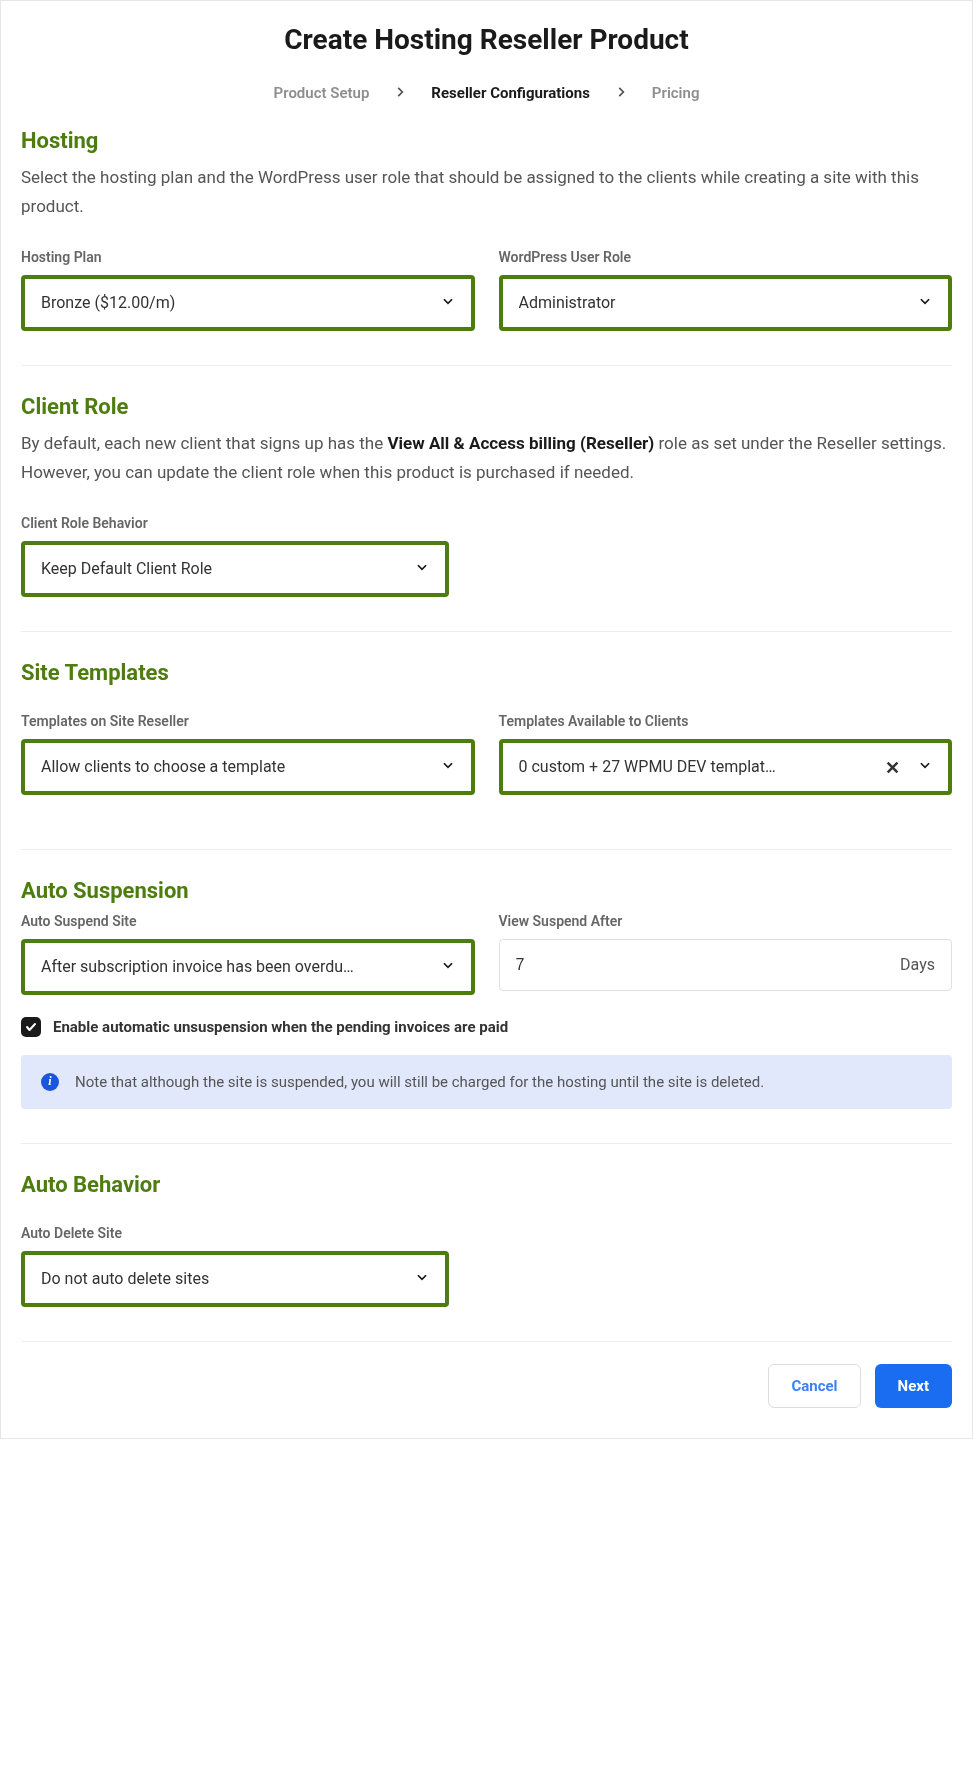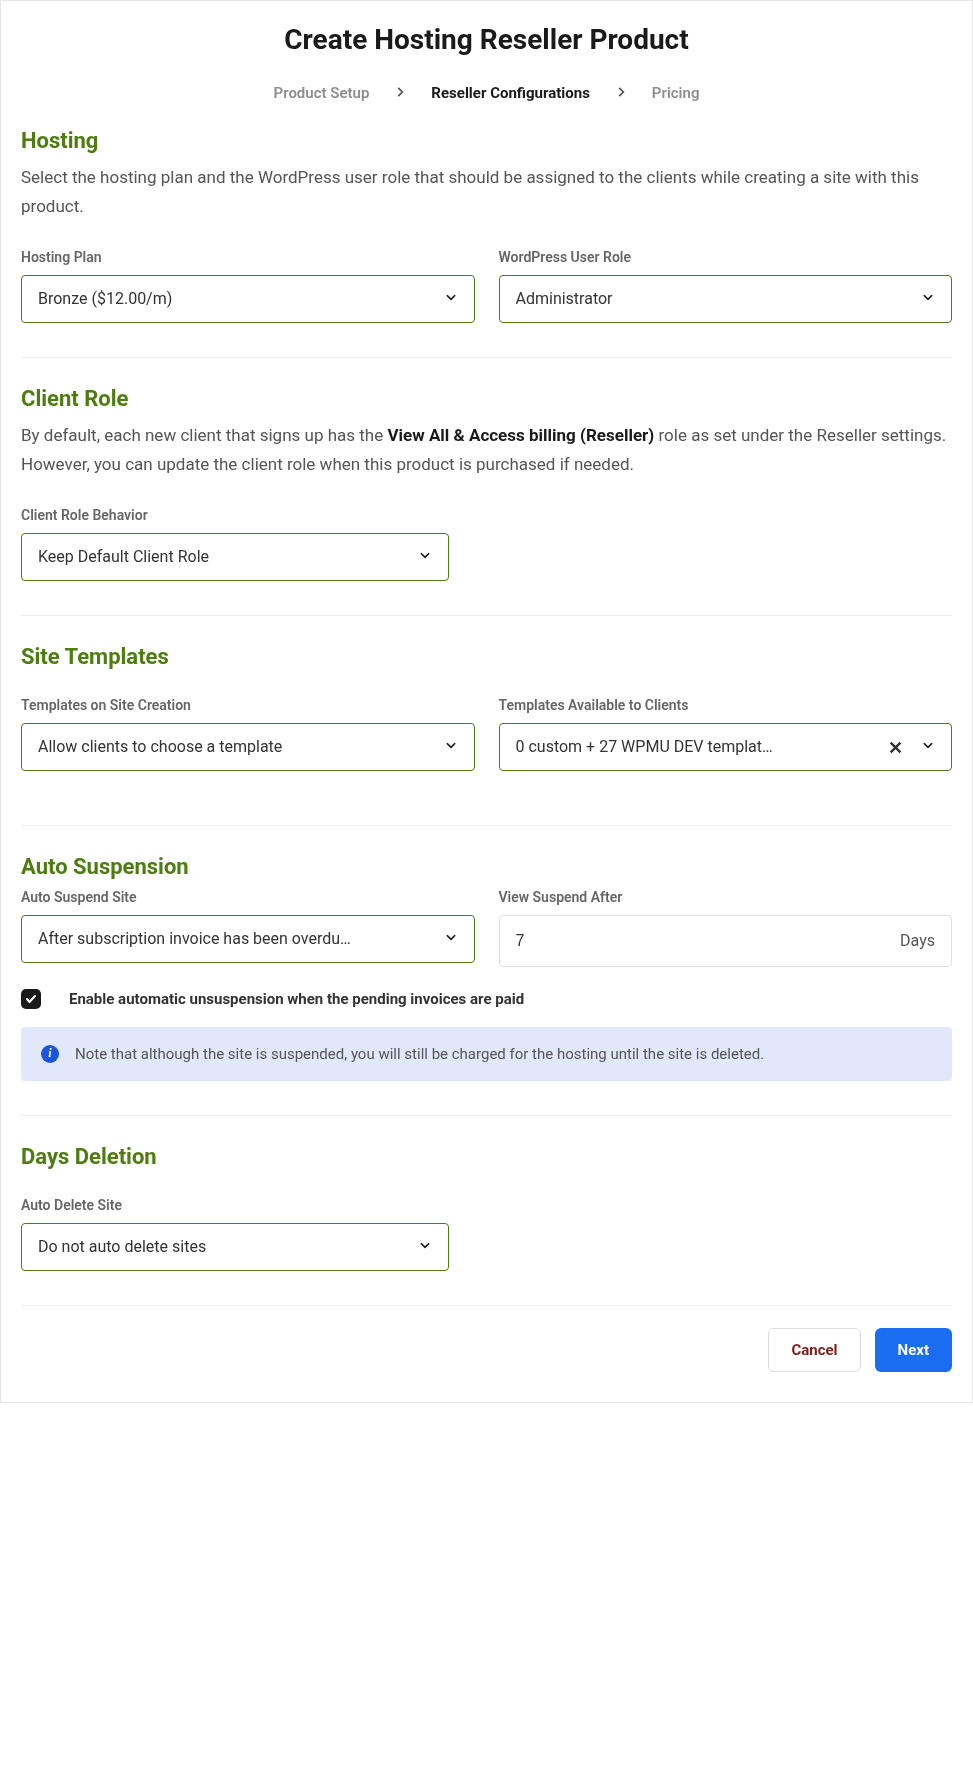--- a/index.html
+++ b/index.html
@@ -64,23 +64,23 @@
   }
   .field.half { max-width: 46%; }
   .field-label {
     font-size: 14px;
     font-weight: 600;
     color: #666;
     margin-bottom: 10px;
   }
   .select {
     position: relative;
-    border: 1px solid #4d7c0f;
+    border: 4px solid #4d7c0f;
     border-radius: 4px;
-    height: 48px;
+    height: 56px;
     display: flex;
     align-items: center;
     padding: 0 48px 0 16px;
     cursor: pointer;
     background: #fff;
   }
   .select-value {
     font-size: 16px;
     color: #333;
     white-space: nowrap;
@@ -125,21 +125,21 @@
     font-size: 16px;
   }
   .divider {
     height: 1px;
     background: #eee;
     margin: 34px 20px 0 20px;
   }
   .checkbox-row {
     display: flex;
     align-items: center;
-    gap: 28px;
+    gap: 12px;
     padding: 22px 20px 0 20px;
     text-align: right;
   }
   .checkbox {
     width: 20px;
     height: 20px;
     border-radius: 5px;
     background: #1a1a1a;
     display: flex;
     align-items: center;
@@ -190,21 +190,21 @@
     font-weight: 700;
     display: flex;
     align-items: center;
     justify-content: center;
     cursor: pointer;
     border: 1px solid transparent;
   }
   .btn-secondary {
     background: #fff;
     border-color: #ddd;
-    color: #7f1d1d;
+    color: #3b82f6;
   }
   .btn-primary {
     background: #1a6df0;
     color: #fff;
   }
   svg.chev-svg { width: 14px; height: 14px; }
 </style>
 </head>
 <body>
 
@@ -278,21 +278,21 @@
         </div>
       </div>
     </div>
   </div>
   <div class="divider"></div>
 
   <div class="section">
     <h2 class="section-title">Site Templates</h2>
     <div class="row" style="margin-top:28px;">
       <div class="field">
-        <div class="field-label">Templates on Site Creation</div>
+        <div class="field-label">Templates on Site Reseller</div>
         <div class="select">
           <span class="select-value">Allow clients to choose a template</span>
           <span class="chev-down">
             <svg class="chev-svg" viewBox="0 0 24 24" fill="none" stroke="#1a1a1a" stroke-width="3">
                 <polyline points="5 9 12 16 19 9"></polyline>
               </svg>
           </span>
         </div>
       </div>
       <div class="field">
@@ -347,21 +347,21 @@
   <div class="note">
     <div class="note-icon">
         <span>i</span>
       </div>
     <div class="note-text">Note that although the site is suspended, you will still be charged for the hosting until the site is deleted.</div>
   </div>
 
   <div class="divider"></div>
 
   <div class="section">
-    <h2 class="section-title">Days Deletion</h2>
+    <h2 class="section-title">Auto Behavior</h2>
     <div class="row" style="margin-top:28px;">
       <div class="field half">
         <div class="field-label">Auto Delete Site</div>
         <div class="select">
           <span class="select-value">Do not auto delete sites</span>
           <span class="chev-down">
             <svg class="chev-svg" viewBox="0 0 24 24" fill="none" stroke="#1a1a1a" stroke-width="3">
                 <polyline points="5 9 12 16 19 9"></polyline>
               </svg>
           </span>

